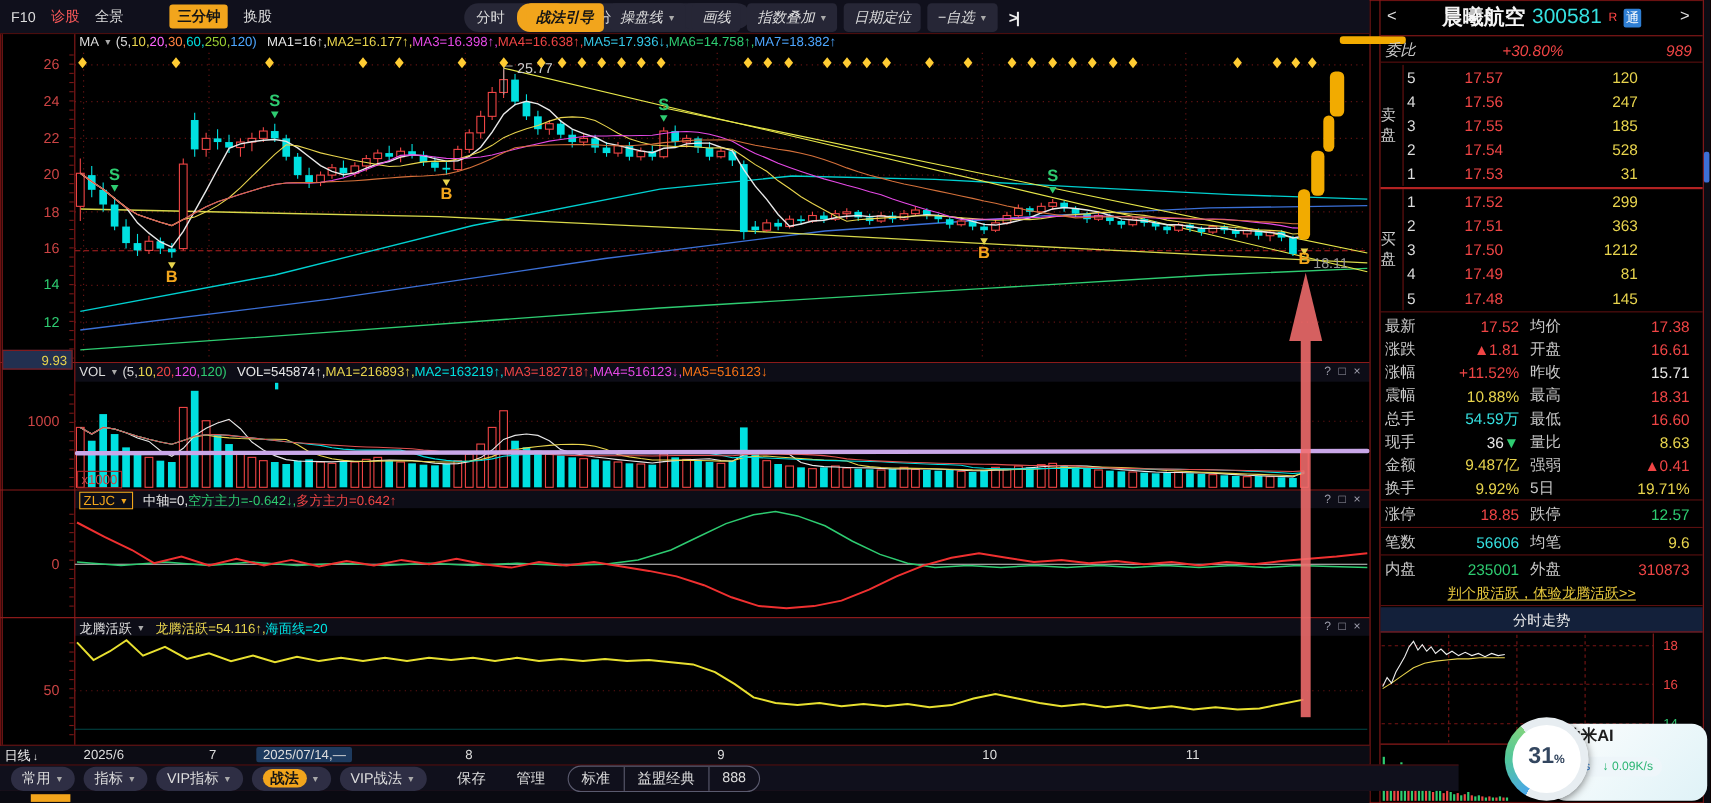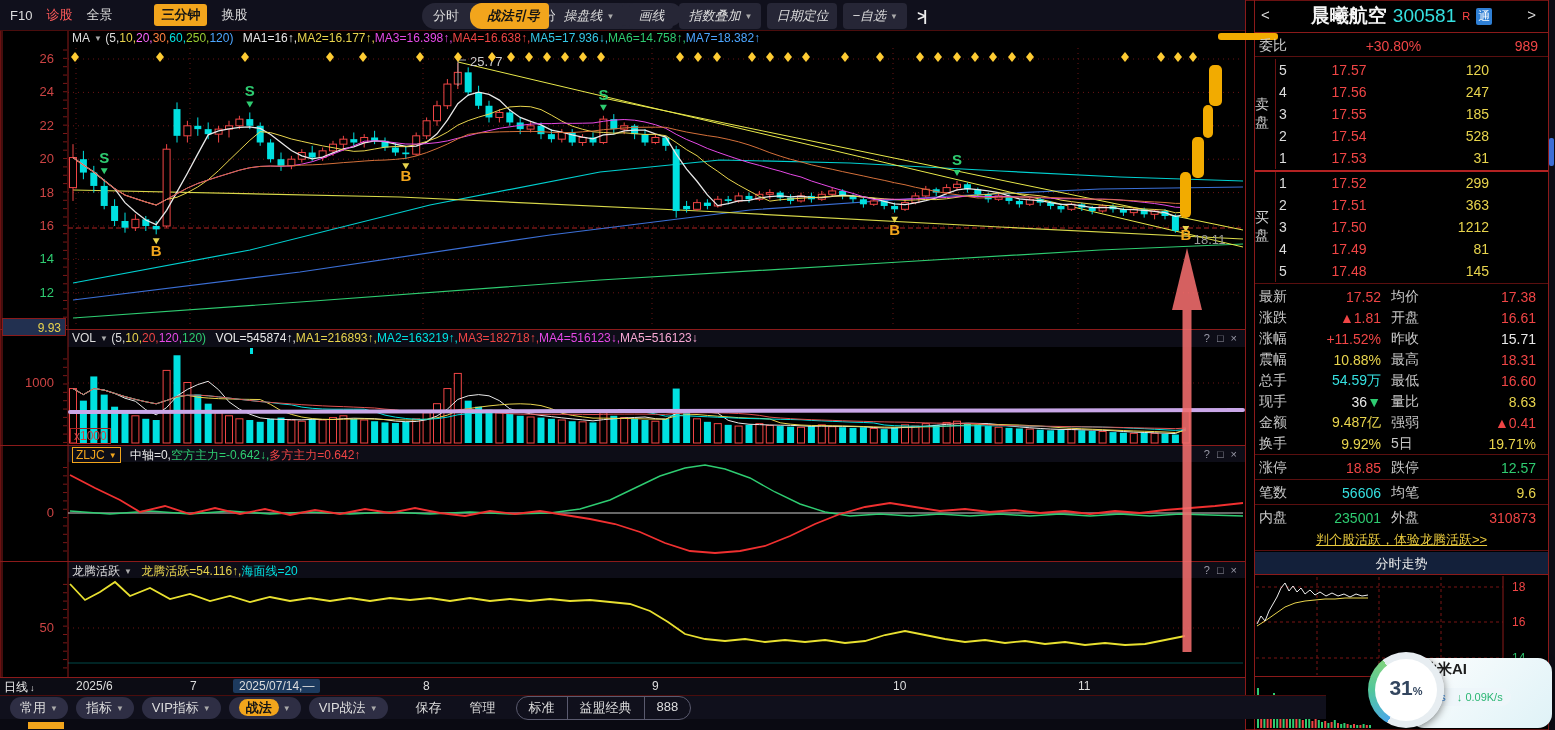--- a/index.html
+++ b/index.html
@@ -52,21 +52,21 @@
   .botstrip{left:0;top:719px;width:1245px;height:11px;background:#0a0a12;z-index:3;}
   .botstrip .orange{position:absolute;left:28px;top:3px;width:36px;height:7px;background:#f2a51c;}
   
   .rpanel{left:1255px;top:0;width:300px;height:730px;z-index:4;font-size:14px;color:#ccc;}
   .rp-hdr{position:absolute;left:0;top:0;width:293px;height:32px;border-bottom:1px solid #8b1a1a;display:flex;align-items:center;justify-content:center;gap:6px;}
   .rp-hdr .nav{position:absolute;color:#ddd;font-size:15px;top:6px;}
   .rp-hdr .name{color:#f5f5f5;font-size:19px;font-weight:bold;}
   .rp-hdr .code{color:#35e0e0;font-size:19px;}
   .rp-hdr .rflag{color:#ff4545;font-size:11px;vertical-align:super;}
   .rp-hdr .tflag{background:#2f7fd4;color:#fff;font-size:12px;padding:0 2px;border-radius:2px;}
-  .weibi{position:absolute;left:0;top:36px;width:293px;height:21px;display:grid;grid-template-columns:50px 1fr 60px;align-items:center;border-bottom:1px solid #5a0f0f;box-sizing:border-box;padding:0 10px 0 4px;}
+  .weibi{position:absolute;left:0;top:36px;width:293px;height:21px;display:grid;grid-template-columns:50px 1fr 60px;align-items:center;border-bottom:1px solid #5a0f0f;box-sizing:border-box;padding:0 10px 0 4px;font-style:italic;}
   .weibi .mid{text-align:center;}
   .weibi .rr{text-align:right;}
   .obwrap{position:absolute;left:0;top:59px;width:293px;}
   .obcol{position:absolute;left:0;width:20px;height:110px;display:flex;flex-direction:column;justify-content:space-around;align-items:center;color:#ccc;font-size:14px;border-right:1px solid #6b1111;}
   .obrows{position:absolute;left:20px;width:273px;}
   .obrow{height:22px;display:grid;grid-template-columns:22px 96px 92px 1fr;align-items:center;padding-left:4px;box-sizing:border-box;}
   .obrow .lv{color:#ddd;} .obrow .pr{text-align:center;} .obrow .qt{text-align:right;}
   .obsep{position:absolute;left:0;top:170px;width:293px;height:0;border-top:2px solid #b32222;}
   .statwrap{position:absolute;left:0;top:286px;width:293px;}
   .srow{height:21px;display:grid;grid-template-columns:44px 78px 52px 1fr;align-items:center;padding:0 12px 0 4px;box-sizing:border-box;}
@@ -684,21 +684,21 @@
 
   <div class="ov legend" style="top:31px">
     <span class="lg-name"><span>MA</span><span class="crt">▼</span></span>
     <span style="color:#dddddd">(5,</span><span style="color:#e8d44d">10,</span><span style="color:#ff66ff">20,</span><span style="color:#ff8040">30,</span><span style="color:#00e0e0">60,</span><span style="color:#9acd32">250,</span><span style="color:#4da6ff">120)</span>
     <span style="color:#e8e8e8;margin-left:6px">MA1=16↑,</span><span style="color:#e8d44d">MA2=16.177↑,</span><span style="color:#e649e6">MA3=16.398↑,</span><span style="color:#f04545">MA4=16.638↑,</span><span style="color:#35c8e8">MA5=17.936↓,</span><span style="color:#2ecc71">MA6=14.758↑,</span><span style="color:#4da6ff">MA7=18.382↑</span>
   </div>
 
   <div class="ov legend" style="top:331px">
     <span class="lg-name"><span>VOL</span><span class="crt">▼</span></span>
     <span style="color:#dddddd">(5,</span><span style="color:#e8d44d">10,</span><span style="color:#f04545">20,</span><span style="color:#e649e6">120,</span><span style="color:#2ecc71">120)</span>
-    <span style="color:#e8e8e8;margin-left:6px">VOL=545874↑,</span><span style="color:#e8d44d">MA1=216893↑,</span><span style="color:#00e0e0">MA2=163219↑,</span><span style="color:#f04545">MA3=182718↑,</span><span style="color:#e649e6">MA4=516123↓,</span><span style="color:#f9a8d4">MA5=516123↓</span>
+    <span style="color:#e8e8e8;margin-left:6px">VOL=545874↑,</span><span style="color:#e8d44d">MA1=216893↑,</span><span style="color:#00e0e0">MA2=163219↑,</span><span style="color:#f04545">MA3=182718↑,</span><span style="color:#e649e6">MA4=516123↓,</span><span style="color:#f97316">MA5=516123↓</span>
     <span class="ph-icons"><span>?</span><span>□</span><span>×</span></span>
   </div>
 
   <div class="ov legend" style="top:447px">
     <span class="box"><span>ZLJC</span><span class="crt" style="color:#f2a51c">▼</span></span>
     <span style="color:#e8e8e8;margin-left:6px">中轴=0,</span><span style="color:#2ecc71">空方主力=-0.642↓,</span><span style="color:#f04545">多方主力=0.642↑</span>
     <span class="ph-icons"><span>?</span><span>□</span><span>×</span></span>
   </div>
 
   <div class="ov legend" style="top:563px">

